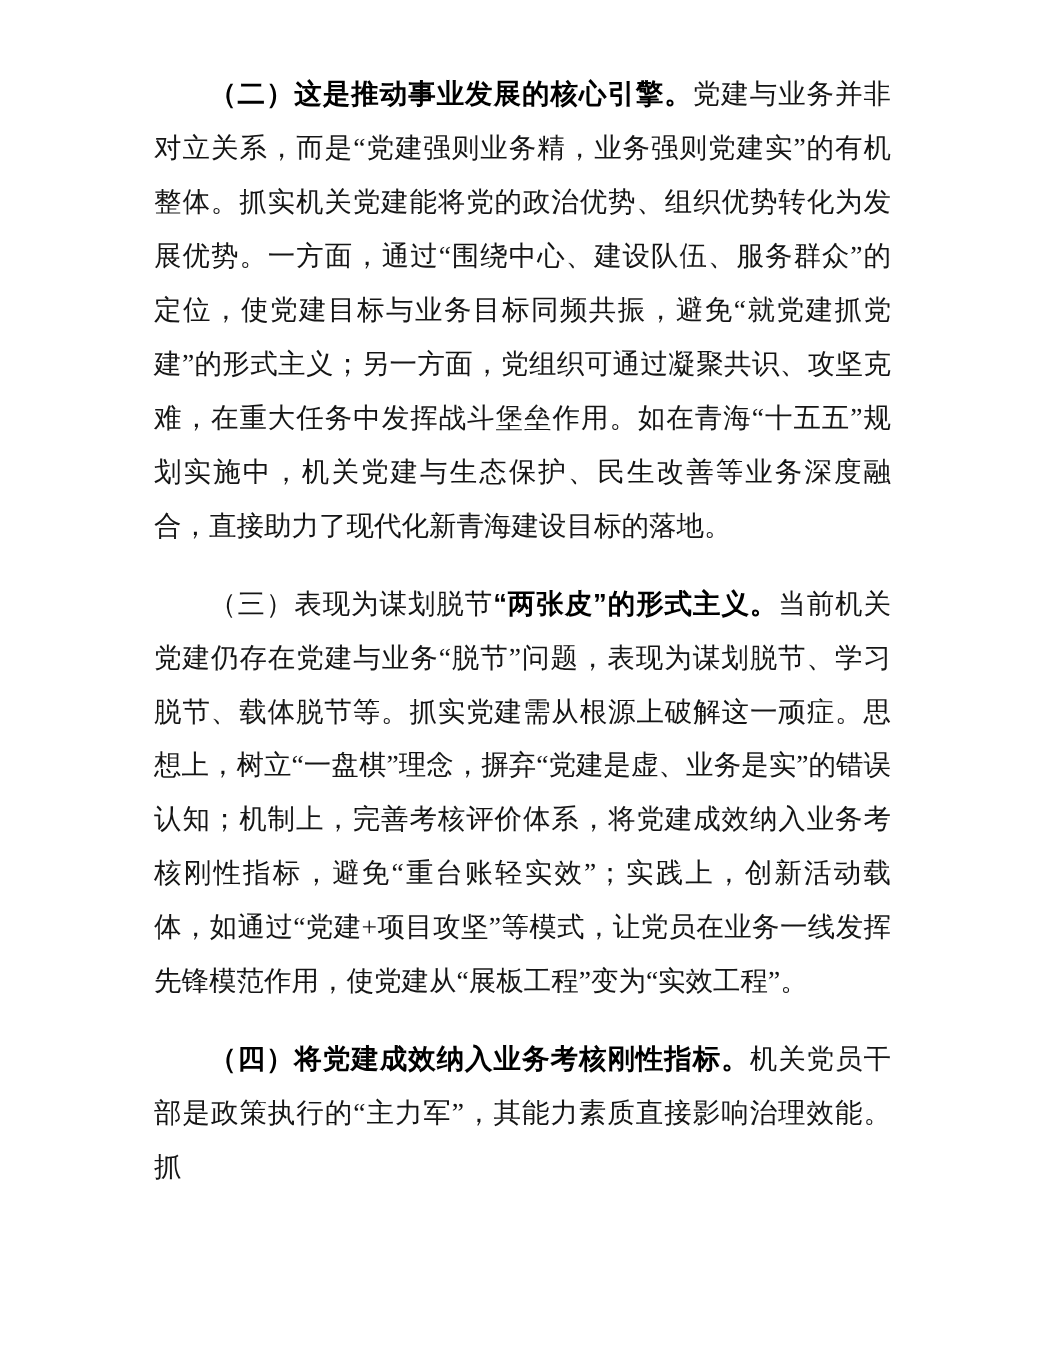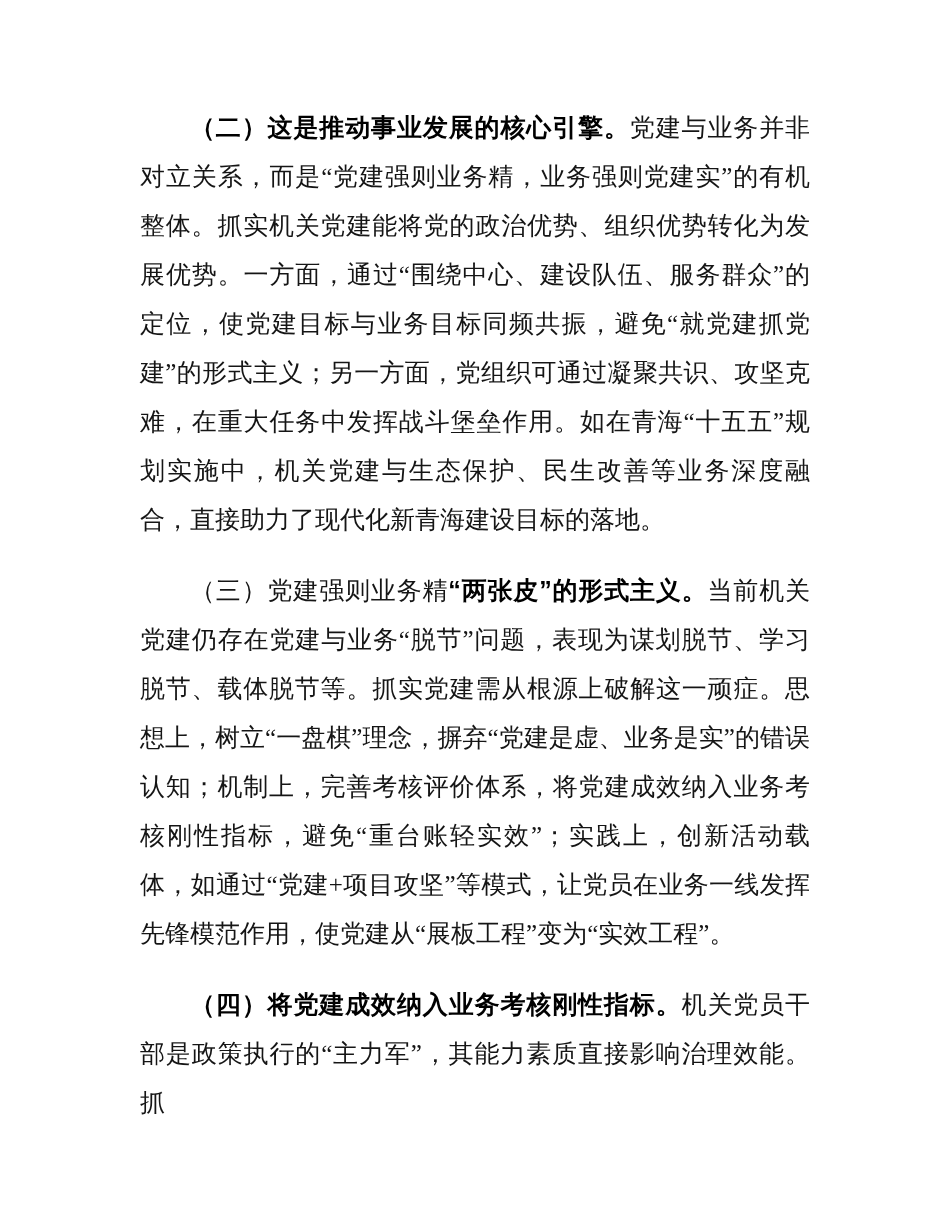--- a/index.html
+++ b/index.html
@@ -11,21 +11,21 @@
     width: 950px;
     height: 1230px;
     overflow: hidden;
     font-family: "Liberation Serif", serif;
   }
   .page {
     box-sizing: border-box;
     width: 950px;
     height: 1230px;
     background: #ffffff;
-    padding: 103px 140px 0 140px;
+    padding: 62px 140px 0 140px;
   }
   .para {
     margin: 0 0 22px 0;
     font-size: 25px;
     line-height: 49px;
     color: #151515;
     text-align: justify;
     text-justify: inter-ideograph;
     text-indent: 2em;
     word-break: break-all;
@@ -43,17 +43,17 @@
     color: #000000;
   }
 </style>
 </head>
 <body>
 
 <div class="page">
 
   <p class="para"><span class="run-bold">（二）这是推动事业发展的核心引擎。</span><span class="run-regular">党建与业务并非对立关系，而是“党建强则业务精，业务强则党建实”的有机整体。抓实机关党建能将党的政治优势、组织优势转化为发展优势。一方面，通过“围绕中心、建设队伍、服务群众”的定位，使党建目标与业务目标同频共振，避免“就党建抓党建”的形式主义；另一方面，党组织可通过凝聚共识、攻坚克难，在重大任务中发挥战斗堡垒作用。如在青海“十五五”规划实施中，机关党建与生态保护、民生改善等业务深度融合，直接助力了现代化新青海建设目标的落地。</span></p>
 
-  <p class="para"><span class="run-regular">（三）党建强则业务精</span><span class="run-bold">“两张皮”的形式主义。</span><span class="run-regular">当前机关党建仍存在党建与业务“脱节”问题，表现为谋划脱节、学习脱节、载体脱节等。抓实党建需从根源上破解这一顽症。思想上，树立“一盘棋”理念，摒弃“党建是虚、业务是实”的错误认知；机制上，完善考核评价体系，将党建成效纳入业务考核刚性指标，避免“重台账轻实效”；实践上，创新活动载体，如通过“党建+项目攻坚”等模式，让党员在业务一线发挥先锋模范作用，使党建从“展板工程”变为“实效工程”。</span></p>
+  <p class="para"><span class="run-regular">（三）表现为谋划脱节</span><span class="run-bold">“两张皮”的形式主义。</span><span class="run-regular">当前机关党建仍存在党建与业务“脱节”问题，表现为谋划脱节、学习脱节、载体脱节等。抓实党建需从根源上破解这一顽症。思想上，树立“一盘棋”理念，摒弃“党建是虚、业务是实”的错误认知；机制上，完善考核评价体系，将党建成效纳入业务考核刚性指标，避免“重台账轻实效”；实践上，创新活动载体，如通过“党建+项目攻坚”等模式，让党员在业务一线发挥先锋模范作用，使党建从“展板工程”变为“实效工程”。</span></p>
 
   <p class="para"><span class="run-bold">（四）将党建成效纳入业务考核刚性指标。</span><span class="run-regular">机关党员干部是政策执行的“主力军”，其能力素质直接影响治理效能。抓</span></p>
 
 </div>
 
 </body></html>

